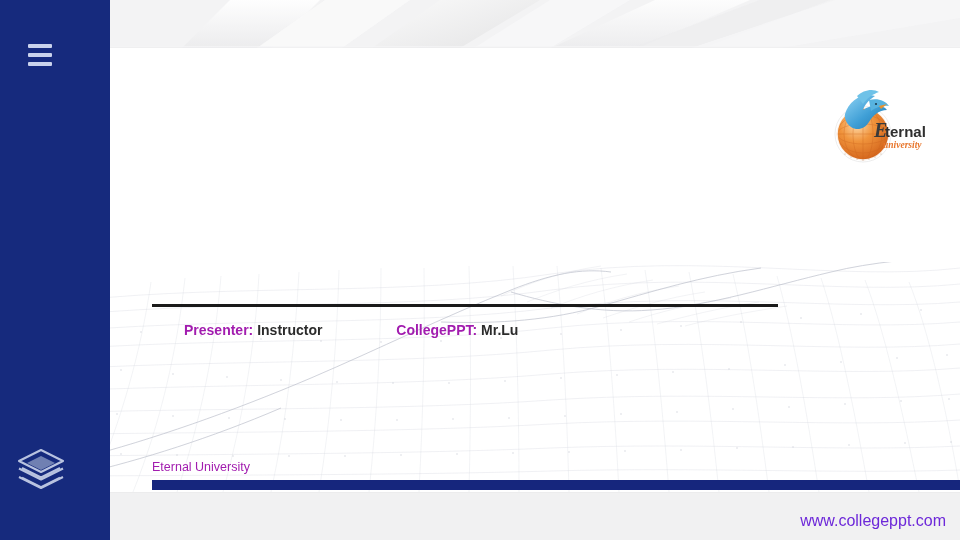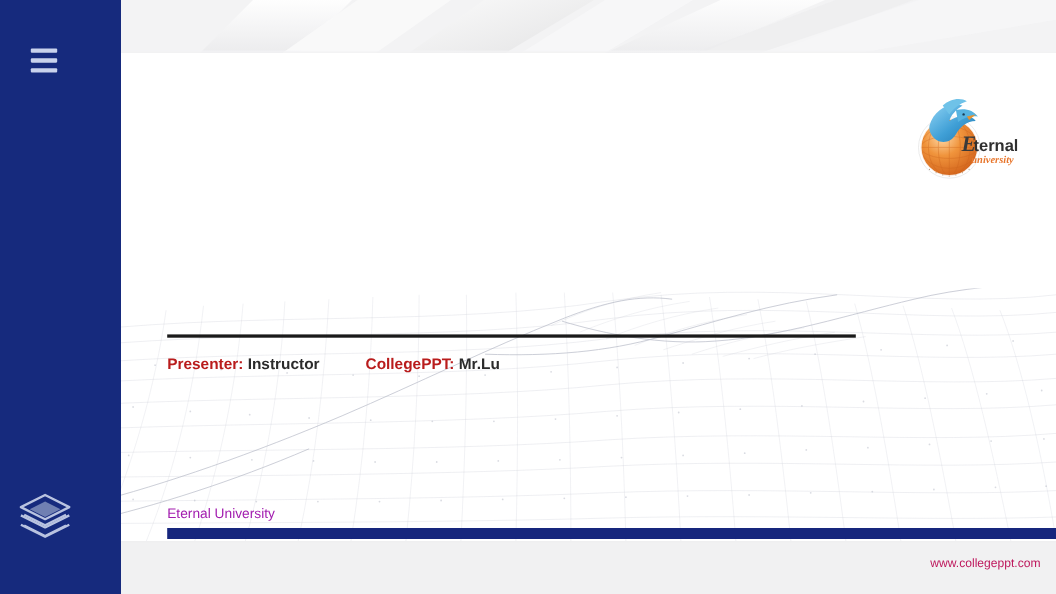--- a/index.html
+++ b/index.html
@@ -124,21 +124,21 @@
 
   .byline {
     position: absolute;
     left: 71px;
     top: 274px;
     font-size: 14px;
     font-weight: bold;
     color: #2b2b2b;
     white-space: nowrap;
   }
-  .byline .lbl { color: #b91c1c; }
+  .byline .lbl { color: #a21caf; margin-left: 32px; }
   .byline .gap { display: inline-block; width: 34px; }
 
   .slide-footer-text {
     position: absolute;
     left: 71px;
     top: 412px;
     font-size: 12.5px;
     color: #a21caf;
     white-space: nowrap;
   }
@@ -149,23 +149,23 @@
     bottom: 2px;
     width: 808px;
     height: 10px;
     background: #16267d;
   }
 
   
   .site-url {
     position: absolute;
     right: 14px;
-    bottom: 22px;
-    font-size: 11px;
-    color: #be185d;
+    bottom: 10px;
+    font-size: 16px;
+    color: #6d28d9;
     z-index: 7;
     white-space: nowrap;
   }
 </style>
 </head>
 <body>
 
 <div id="app">
 
   <div class="backdrop"></div>

